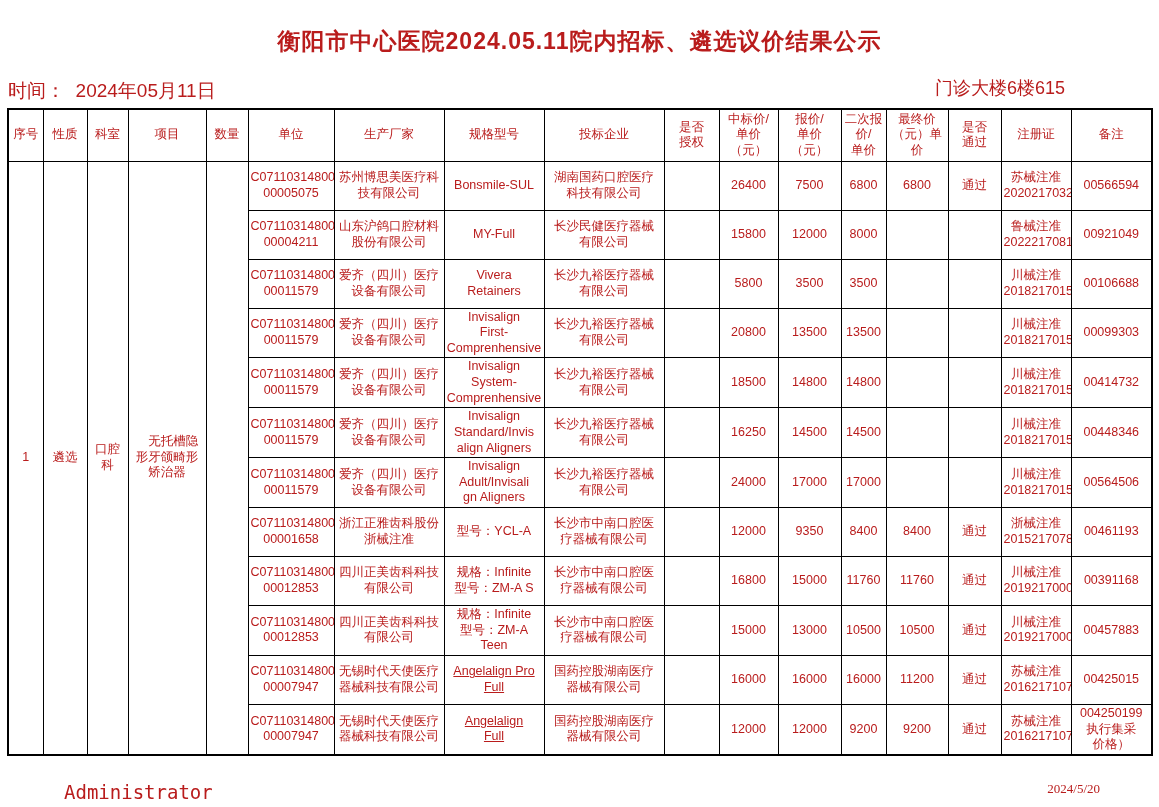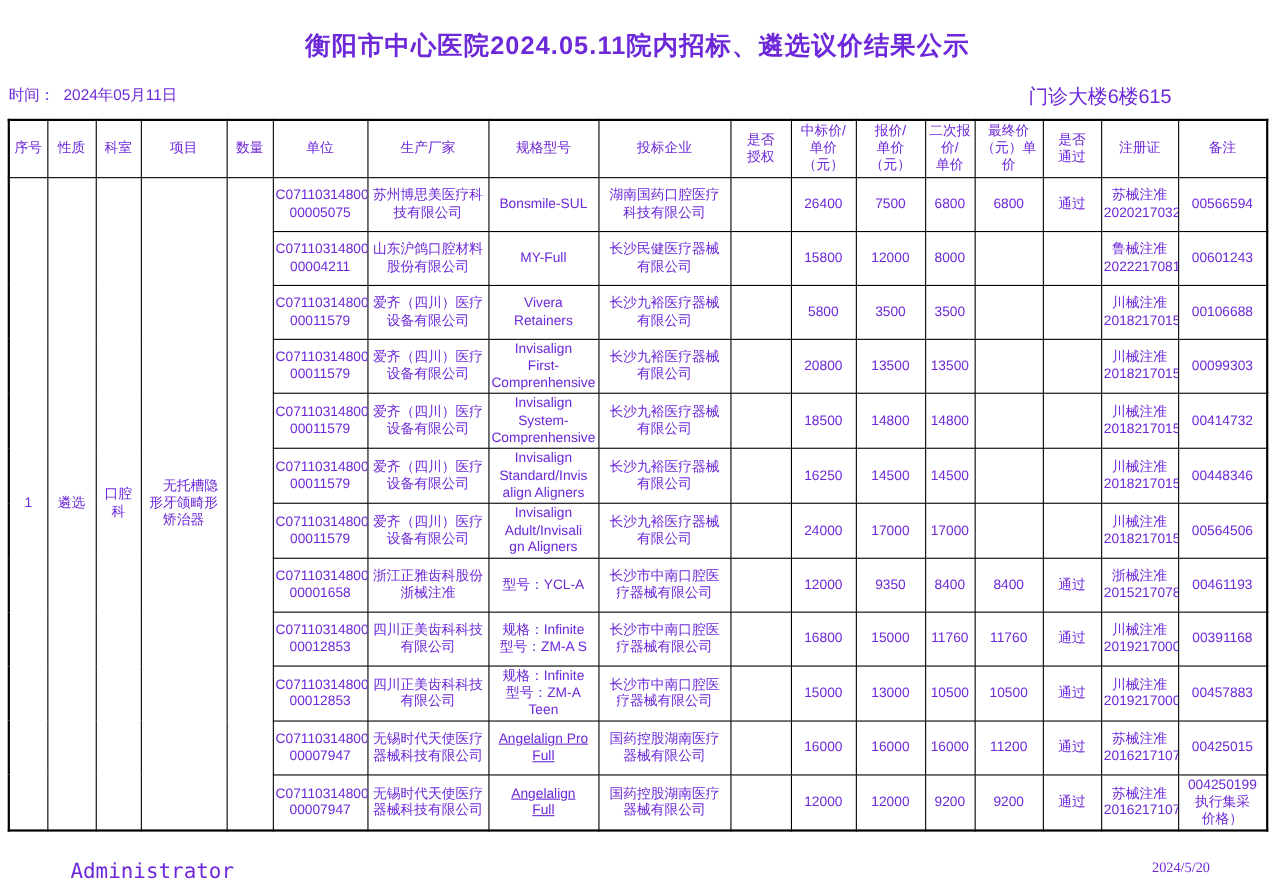--- a/index.html
+++ b/index.html
@@ -1,20 +1,20 @@
 <!DOCTYPE html>
 <html><head>
 <meta charset="utf-8">
 <style>
   html,body{margin:0;padding:0;background:#fff;}
   .page{position:relative;width:1159px;height:807px;background:#fff;overflow:hidden;
-        font-family:"Liberation Sans",sans-serif;color:#6d28d9;}
+        font-family:"Liberation Sans",sans-serif;color:#b91c1c;}
   .title{position:absolute;top:26px;left:0;width:100%;text-align:center;
          font-size:23px;font-weight:bold;letter-spacing:1px;}
-  .dateline{position:absolute;top:78px;left:8px;font-size:14px;}
+  .dateline{position:absolute;top:78px;left:8px;font-size:19px;}
   .location{position:absolute;top:76px;right:94px;font-size:18px;}
   table.results{position:absolute;top:108px;left:7px;width:1144px;
         border-collapse:collapse;table-layout:fixed;}
   table.results th, table.results td{
         border:1px solid #000;text-align:center;vertical-align:middle;
         white-space:pre-line;padding:1px 2px;box-sizing:border-box;
         font-size:12.5px;line-height:1.25;overflow:hidden;}
   table.results{border:2px solid #000;}
   table.results thead tr{height:52px;}
   table.results tbody tr{height:49px;}
@@ -111,21 +111,21 @@
           <td class="c-bidder">长沙民健医疗器械
 有限公司</td>
           <td class="c-auth"></td>
           <td class="c-win_price">15800</td>
           <td class="c-quote">12000</td>
           <td class="c-second_quote">8000</td>
           <td class="c-final_price"></td>
           <td class="c-pass"></td>
           <td class="c-cert">鲁械注准
 20222170818</td>
-          <td class="c-remark">00601243</td>
+          <td class="c-remark">00921049</td>
         </tr>
         <tr>
           <td class="c-unit">C07110314800
 00011579</td>
           <td class="c-mfr">爱齐（四川）医疗
 设备有限公司</td>
           <td class="c-spec">Vivera
 Retainers</td>
           <td class="c-bidder">长沙九裕医疗器械
 有限公司</td>

